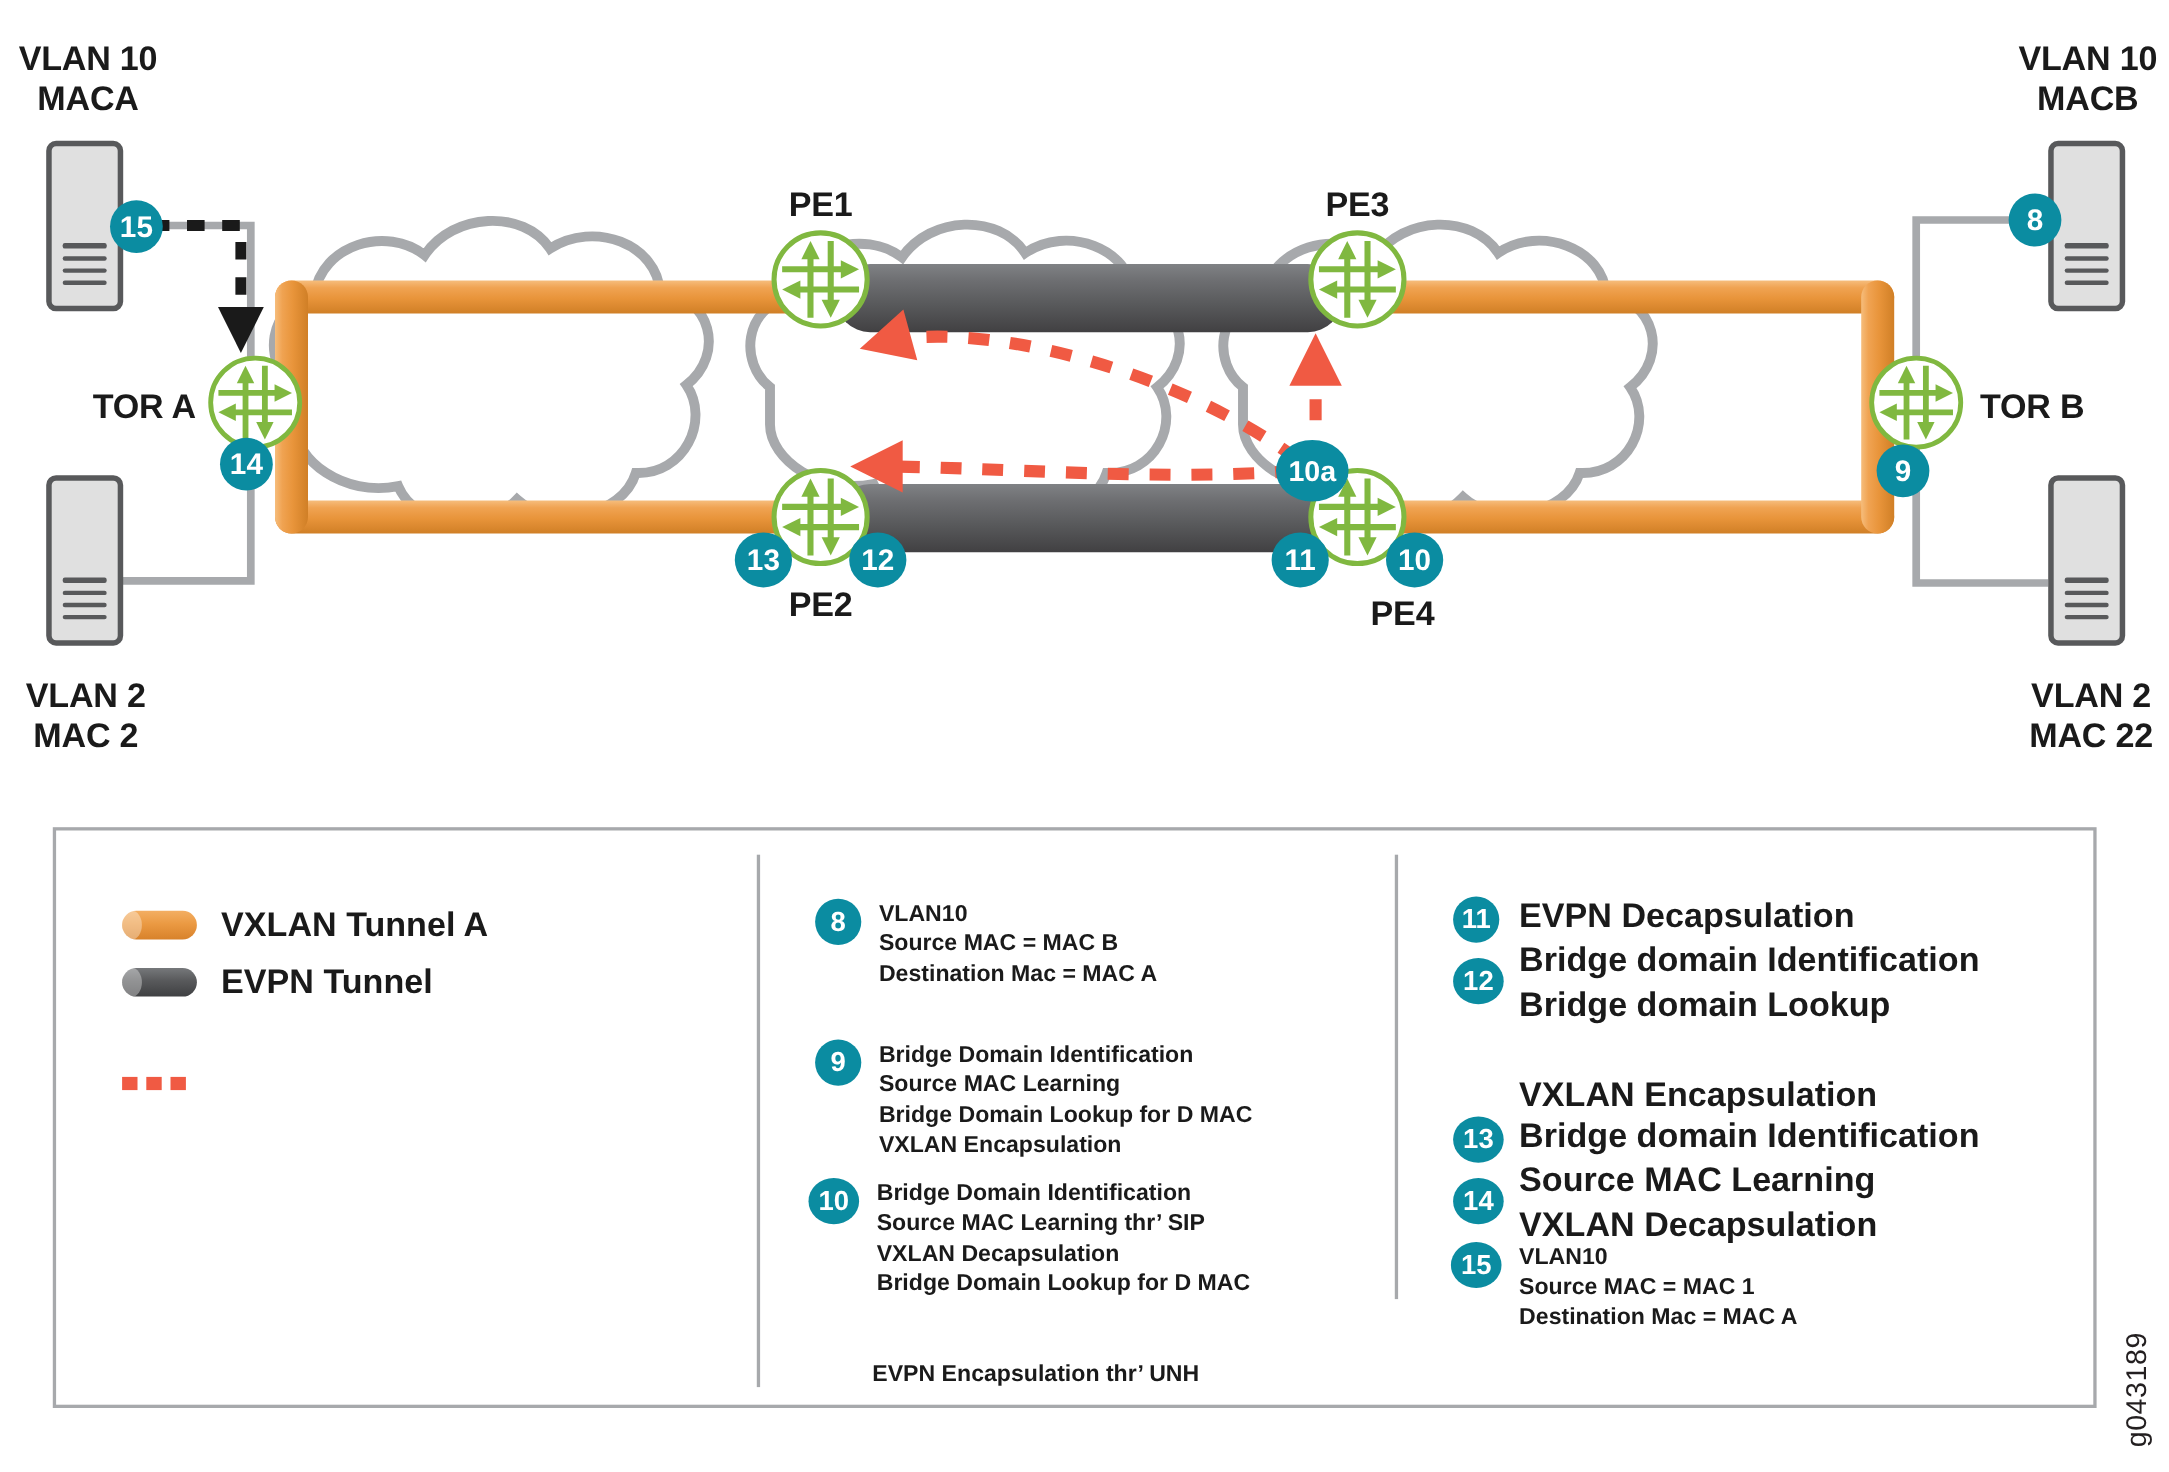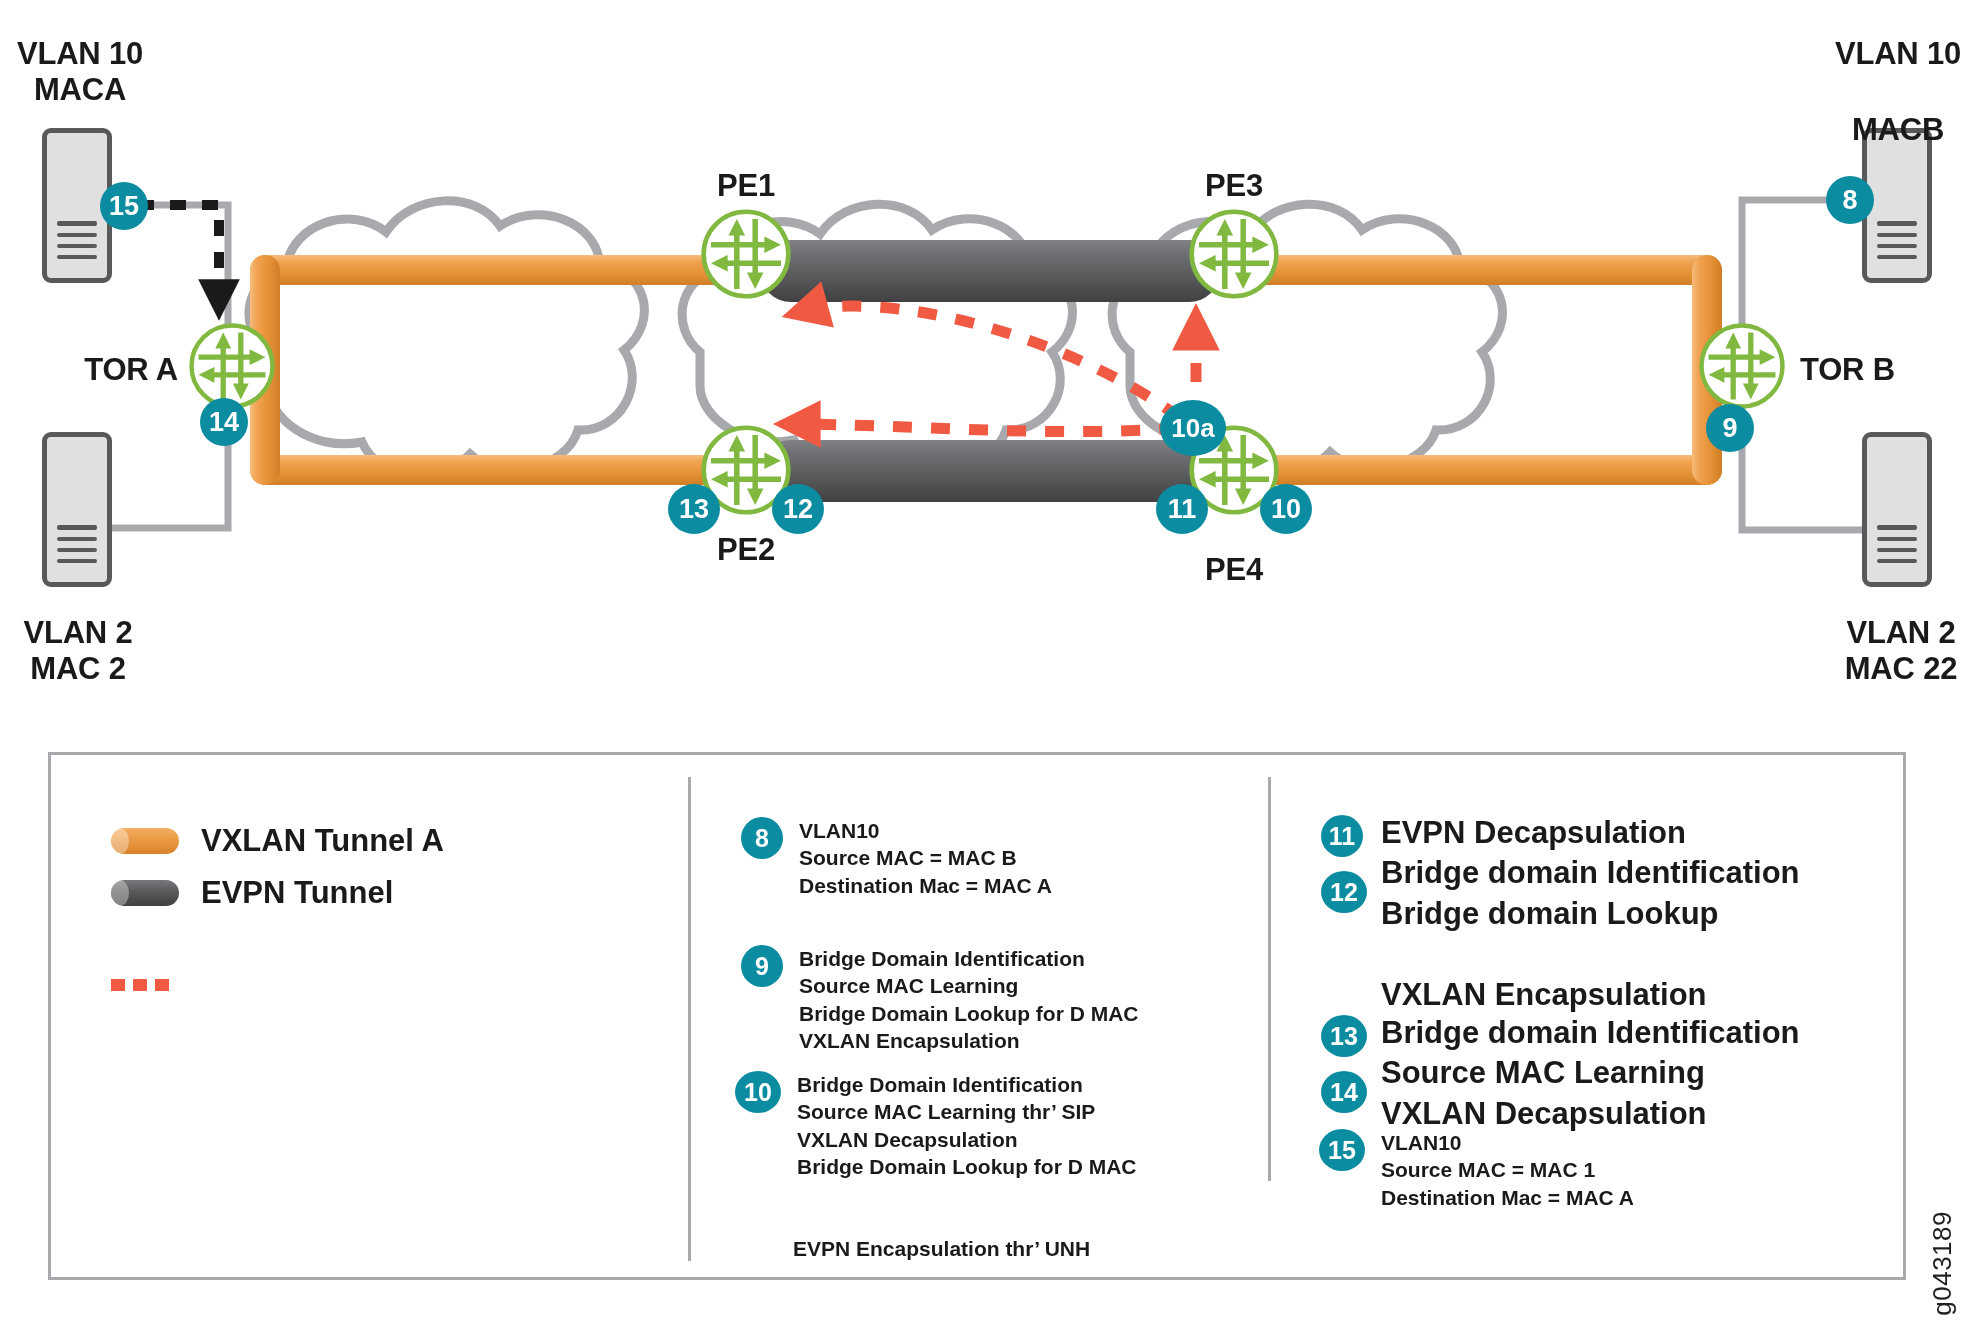--- a/index.html
+++ b/index.html
@@ -276,21 +276,21 @@
 
   <div class="server" style="left:1862px; top:128px; width:70px; height:155px;">
     <div class="vents">
       <i></i>
         <i></i>
         <i></i>
         <i></i>
     </div>
   </div>
   <div class="lbl ctr" style="left:1828px; top:36px; width:140px;">VLAN 10</div>
-  <div class="lbl ctr" style="left:1828px; top:72px; width:140px;margin-top:40px;">MACB</div>
+  <div class="lbl ctr" style="left:1828px; top:72px; width:140px;">MACB</div>
 
   <div class="server" style="left:1862px; top:432px; width:70px; height:155px;">
     <div class="vents">
       <i></i>
         <i></i>
         <i></i>
         <i></i>
     </div>
   </div>
   <div class="lbl ctr" style="left:1826px; top:615px; width:150px;">VLAN 2</div>
@@ -401,21 +401,21 @@
           <path d="M24 60 L88 60"></path>
       </g>
       <g fill="#80b840">
         <path d="M40 12 L31 30 L49 30 Z"></path>
         <path d="M60 88 L51 70 L69 70 Z"></path>
         <path d="M88 40 L70 31 L70 49 Z"></path>
         <path d="M12 60 L30 51 L30 69 Z"></path>
       </g>
     </svg>
   </div>
-  <div class="lbl ctr" style="left:1164px; top:552px; width:140px;">PE4</div>
+  <div class="lbl ctr" style="left:1164px; top:540px; width:140px;text-align:right;">PE4</div>
 
   <div class="badge" style="left:100px; top:182px; width:48px; height:48px;">15</div>
 
   <div class="badge" style="left:200px; top:398px; width:48px; height:48px;">14</div>
 
   <div class="badge" style="left:668px; top:484px; width:52px; height:50px;">13</div>
 
   <div class="badge" style="left:772px; top:484px; width:52px; height:50px;">12</div>
 
   <div class="badge" style="left:1156px; top:484px; width:52px; height:50px;">11</div>

